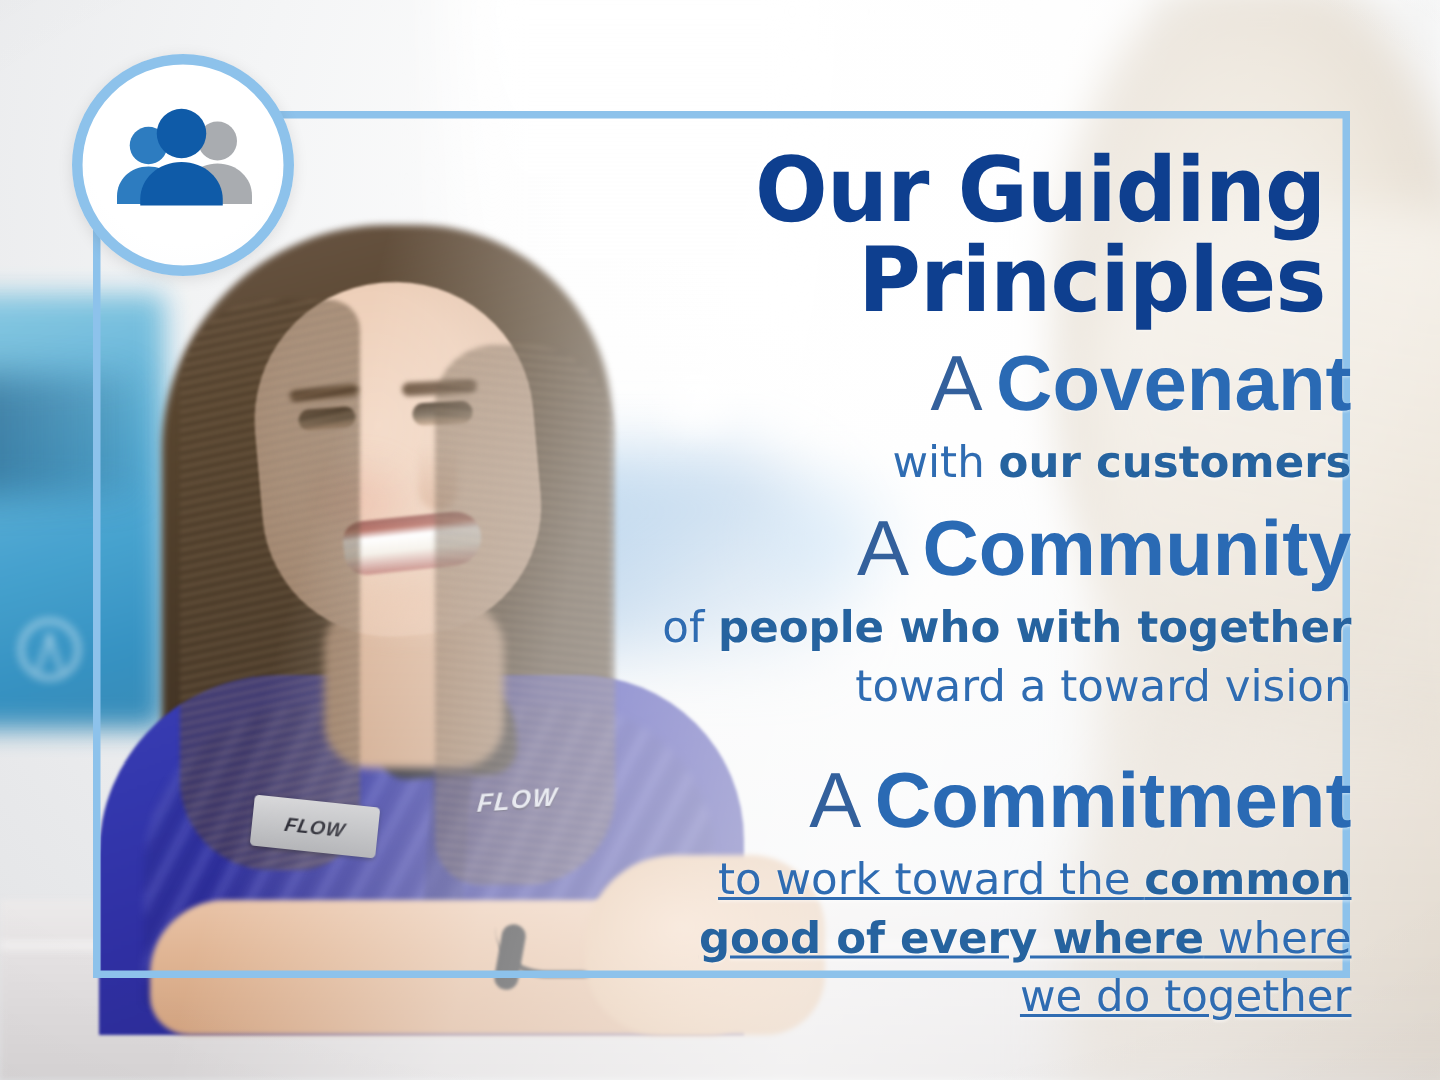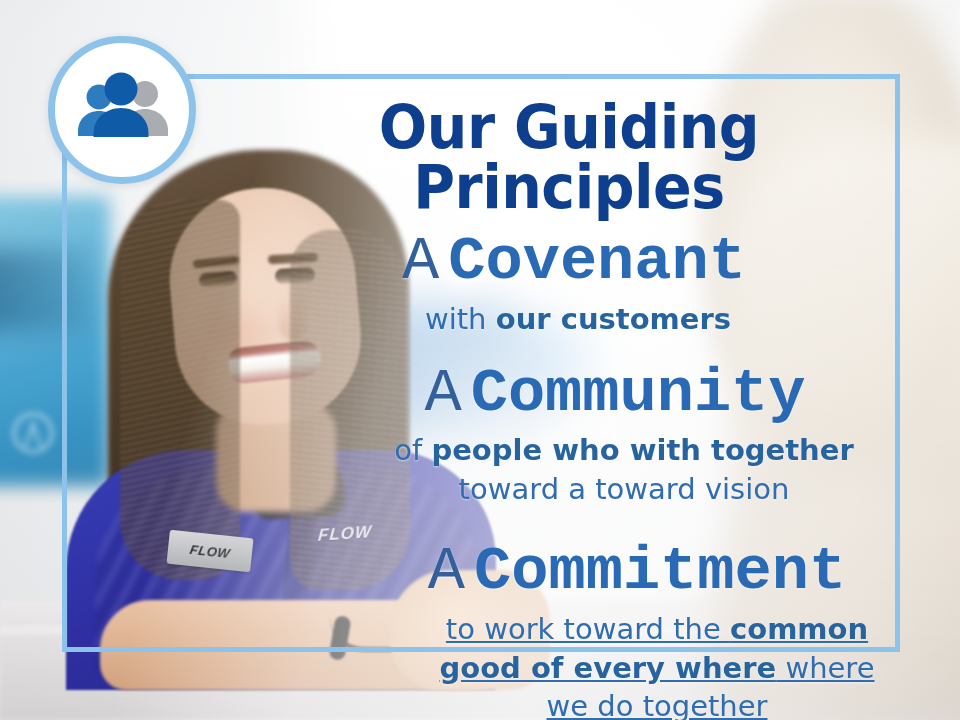--- a/index.html
+++ b/index.html
@@ -282,41 +282,41 @@
 
   
   .frame {
     position:absolute; left:62px; top:74px; width:838px; height:578px;
     border:5px solid #8dc2eb;
     pointer-events:none;
   }
 
   
   .content {
-    position:absolute; left:224px; top:84px; width:690px; height:560px;
-    text-align:center;
+    position:absolute; left:211px; top:84px; width:690px; height:560px;
+    text-align:right;
   }
 
   .page-title {
     font-family:"DejaVu Sans", sans-serif;
     font-weight:bold;
     font-size:60px;
     line-height:1;
     letter-spacing:-.5px;
     color:#0e3f8f;
     margin-top:13px;
     text-shadow:0 1px 2px rgba(255,255,255,.55);
     transform:scaleX(.95);
   }
 
   .principle { margin-top:18px; }
 
   .p-head {
-    font-family:Liberation Mono, monospace;
-    font-size:62px;
+    font-family:Liberation Sans, sans-serif;
+    font-size:52px;
     line-height:1.06;
     color:#2e6bb3;
     text-shadow:0 1px 2px rgba(255,255,255,.5);
   }
   .p-head .art {
     font-weight:normal;
     color:#33609c;
     padding-right:9px;
   }
   .p-head .word { font-weight:bold; color:#2a6ab4; }
@@ -329,21 +329,21 @@
     margin-top:5px;
     text-shadow:0 1px 2px rgba(255,255,255,.5);
   }
   .p-sub b { font-weight:bold; color:#26639f; }
 
   
   #block-covenant   { margin-top:12px; }
   #block-covenant   .p-head { padding-left:10px; }
   #block-covenant   .p-sub  { padding-left:18px; }
 
-  #block-community  { margin-top:22px; }
+  #block-community  { margin-top:11px; }
   #block-community  .p-head { padding-left:92px; }
   #block-community  .p-sub  { padding-left:110px; }
 
   #block-commitment { margin-top:30px; }
   #block-commitment .p-head { padding-left:136px; }
   #block-commitment .p-sub  { padding-left:176px;text-decoration:underline; }
 </style>
 </head>
 <body>
 

